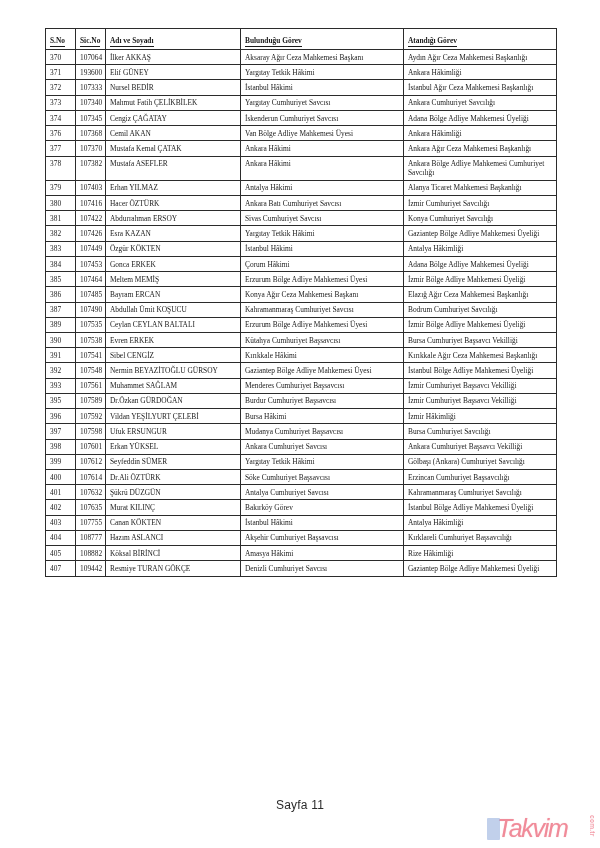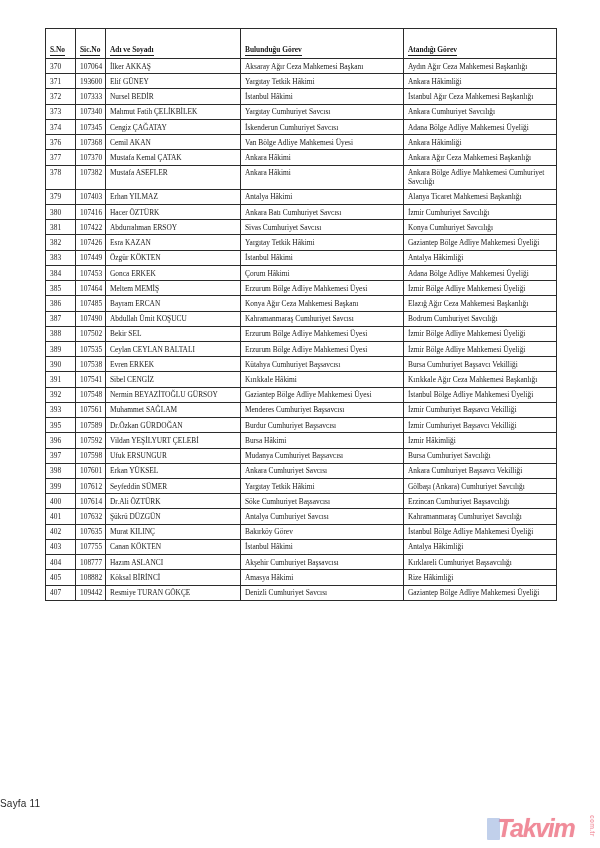--- a/index.html
+++ b/index.html
@@ -51,21 +51,21 @@
     border: 0.7px solid #2b2b2b;
     padding: 2.6px 3px 2.6px 4px;
     vertical-align: top;
     text-align: left;
     font-weight: normal;
     background-clip: padding-box;
   }
 
   table.listing thead th {
     font-weight: bold;
-    padding-top: 16px;
+    padding-top: 7px;
     padding-bottom: 2.5px;
     white-space: nowrap;
   }
   table.listing thead th .hdr {
     display: inline-block;
     border-bottom: 0.9px solid #1a1a1a;
     padding-bottom: 0.5px;
   }
 
   td.num {
@@ -73,22 +73,23 @@
     padding-left: 2px;
     padding-right: 2px;
     white-space: nowrap;
   }
 
   .footer {
     position: absolute;
     left: 0;
     top: 798px;
     width: 600px;
+    text-align: center;
     font-family: "Liberation Sans", "DejaVu Sans", sans-serif;
-    font-size: 10px;
+    font-size: 12px;
     color: #2b2b2b;
     letter-spacing: 0.2px;
   }
 
   
   .watermark {
     position: absolute;
     left: 487px;
     top: 812px;
     width: 110px;
@@ -106,21 +107,21 @@
     width: 13px;
     height: 22px;
     background: #4b74c4;
     opacity: 0.55;
     margin-right: -3px;
     border-radius: 1px;
   }
   .wm-word {
     font-family: "Liberation Sans", "DejaVu Sans", sans-serif;
     font-size: 25px;
-    font-weight: bold;
+    font-weight: normal;
     font-style: italic;
     color: #e8455c;
     letter-spacing: -1.3px;
     line-height: 1;
     text-shadow: 0 0 1px rgba(232,69,92,0.5);
   }
   .wm-tld {
     position: absolute;
     right: 1px;
     top: 3px;
@@ -270,27 +271,20 @@
             <td>Elazığ Ağır Ceza Mahkemesi Başkanlığı</td>
           </tr>
           <tr>
             <td class="num">387</td>
             <td class="num">107490</td>
             <td>Abdullah Ümit KOŞUCU</td>
             <td>Kahramanmaraş Cumhuriyet Savcısı</td>
             <td>Bodrum Cumhuriyet Savcılığı</td>
           </tr>
           <tr>
-            <td class="num">388</td>
-            <td class="num">107502</td>
-            <td>Bekir SEL</td>
-            <td>Erzurum Bölge Adliye Mahkemesi Üyesi</td>
-            <td>İzmir Bölge Adliye Mahkemesi Üyeliği</td>
-          </tr>
-          <tr>
             <td class="num">389</td>
             <td class="num">107535</td>
             <td>Ceylan CEYLAN BALTALI</td>
             <td>Erzurum Bölge Adliye Mahkemesi Üyesi</td>
             <td>İzmir Bölge Adliye Mahkemesi Üyeliği</td>
           </tr>
           <tr>
             <td class="num">390</td>
             <td class="num">107538</td>
             <td>Evren ERKEK</td>

